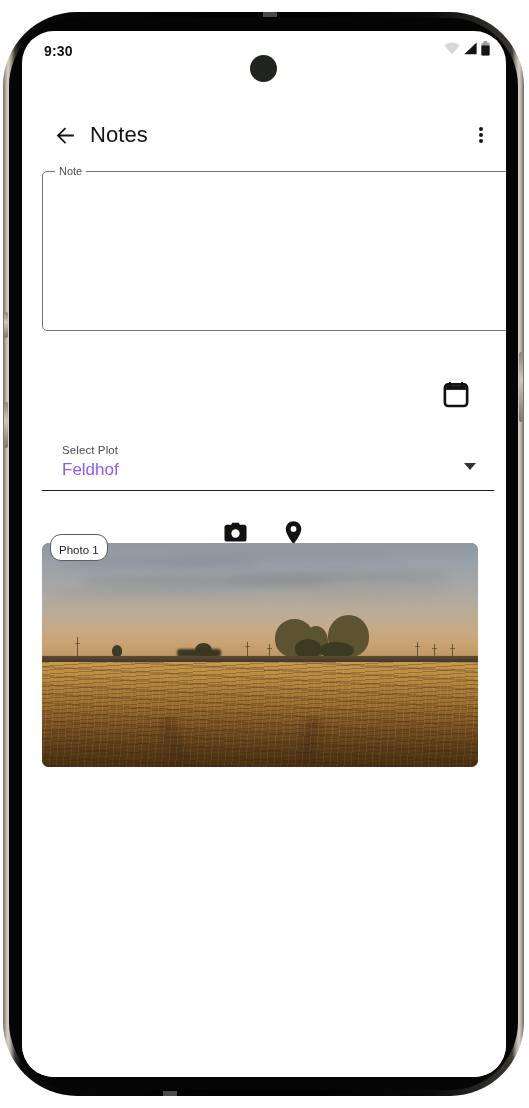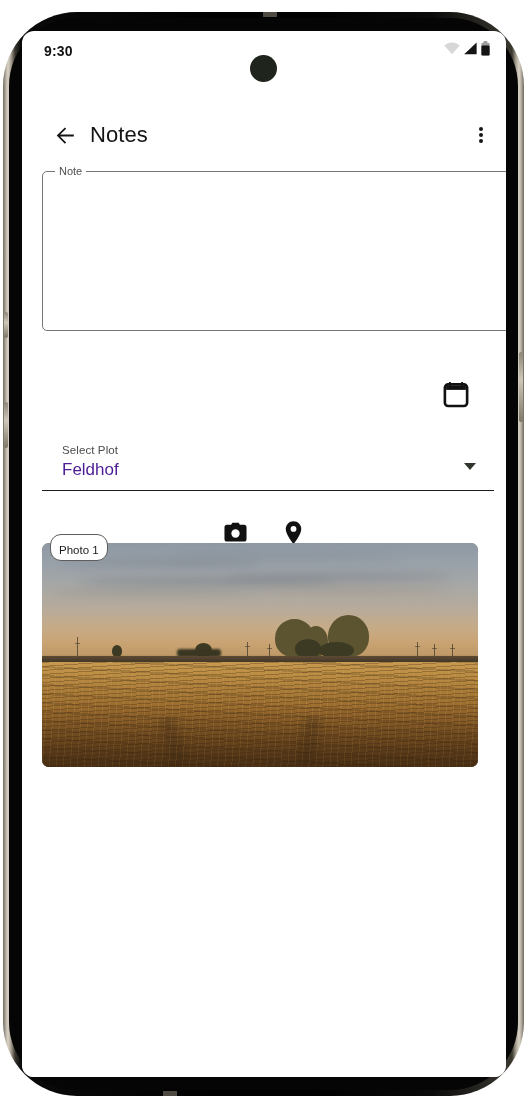--- a/index.html
+++ b/index.html
@@ -55,21 +55,21 @@
   .frame-notch-top { position:absolute; left:260px; top:0px; width:14px; height:5px; background:#4f4a41; }
   .frame-notch-bottom { position:absolute; left:160px; bottom:0px; width:14px; height:5px; background:#4f4a41; }
 
   
   .screen {
     position: absolute;
     left: 22px;
     top: 31px;
     width: 484px;
     height: 1046px;
-    border-radius: 12px;
+    border-radius: 32px;
     background: #ffffff;
     overflow: hidden;
   }
 
   
   .status-bar {
     position: absolute;
     left: 0; top: 0;
     width: 484px; height: 44px;
   }
@@ -204,21 +204,21 @@
     top: 5px;
     font-size: 11.5px;
     color: #4b4b4b;
     letter-spacing: 0.1px;
   }
   .select-value {
     position: absolute;
     left: 20px;
     top: 21px;
     font-size: 17px;
-    color: #4c1d95;
+    color: #8b5cf6;
   }
   .select-caret {
     position: absolute;
     right: 18px;
     top: 24px;
     width: 0; height: 0;
     border-left: 6px solid transparent;
     border-right: 6px solid transparent;
     border-top: 7px solid #30362c;
   }

